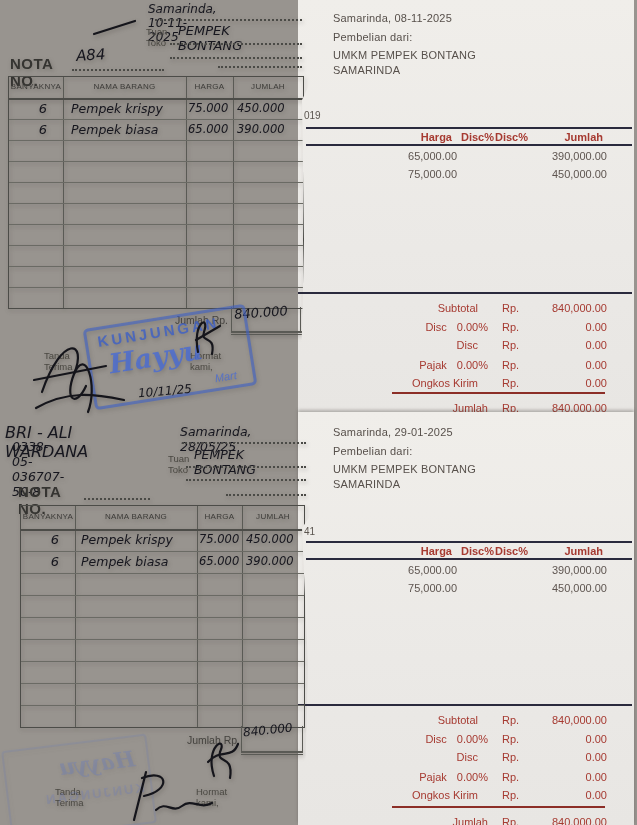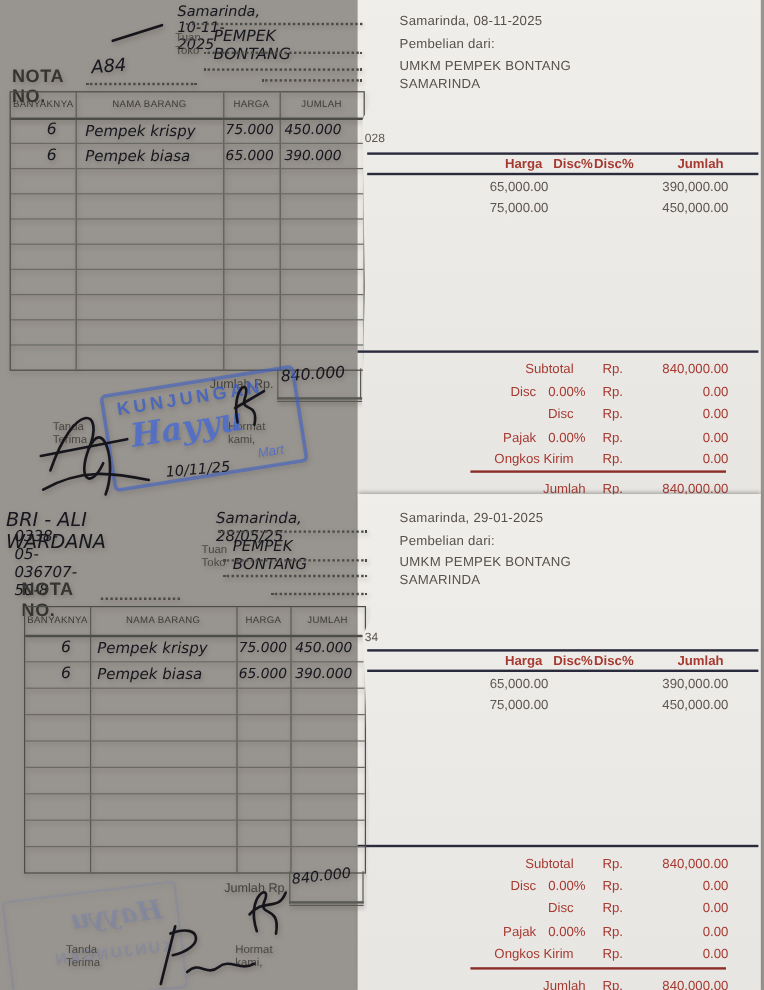--- a/index.html
+++ b/index.html
@@ -77,21 +77,21 @@
 </head>
 <body>
 
 <div id="canvas">
 
   <section class="paper inv inv-top">
     <span class="ptxt" style="top:12px">Samarinda, 08-11-2025</span>
     <span class="ptxt" style="top:31px">Pembelian dari:</span>
     <span class="ptxt" style="top:49px">UMKM PEMPEK BONTANG</span>
     <span class="ptxt" style="top:64px">SAMARINDA</span>
-    <span class="edge-frag" style="top:110px">028</span>
+    <span class="edge-frag" style="top:110px">019</span>
     <div class="rule rule-a"></div>
     <div class="ihead">
       <span class="ih-harga">Harga</span>
       <span class="ih-d1">Disc%</span>
       <span class="ih-d2">Disc%</span>
       <span class="ih-jumlah">Jumlah</span>
     </div>
     <div class="rule rule-b"></div>
     <div class="irow">
       <span class="iv-harga" style="top:150px">65,000.00</span>
@@ -148,21 +148,21 @@
       <span class="t-rp" style="top:402px">Rp.</span>
       <span class="t-val" style="top:402px">840,000.00</span>
     </div>
   </section>
 
   <section class="paper inv inv-bot">
     <span class="ptxt" style="top:14px">Samarinda, 29-01-2025</span>
     <span class="ptxt" style="top:33px">Pembelian dari:</span>
     <span class="ptxt" style="top:51px">UMKM PEMPEK BONTANG</span>
     <span class="ptxt" style="top:66px">SAMARINDA</span>
-    <span class="edge-frag" style="top:114px">34</span>
+    <span class="edge-frag" style="top:114px">41</span>
     <div class="rule rule-a" style="top:129px"></div>
     <div class="ihead">
       <span class="ih-harga" style="top:133px">Harga</span>
       <span class="ih-d1" style="top:133px">Disc%</span>
       <span class="ih-d2" style="top:133px">Disc%</span>
       <span class="ih-jumlah" style="top:133px">Jumlah</span>
     </div>
     <div class="rule rule-b" style="top:146px"></div>
     <div class="irow">
       <span class="iv-harga" style="top:152px">65,000.00</span>

